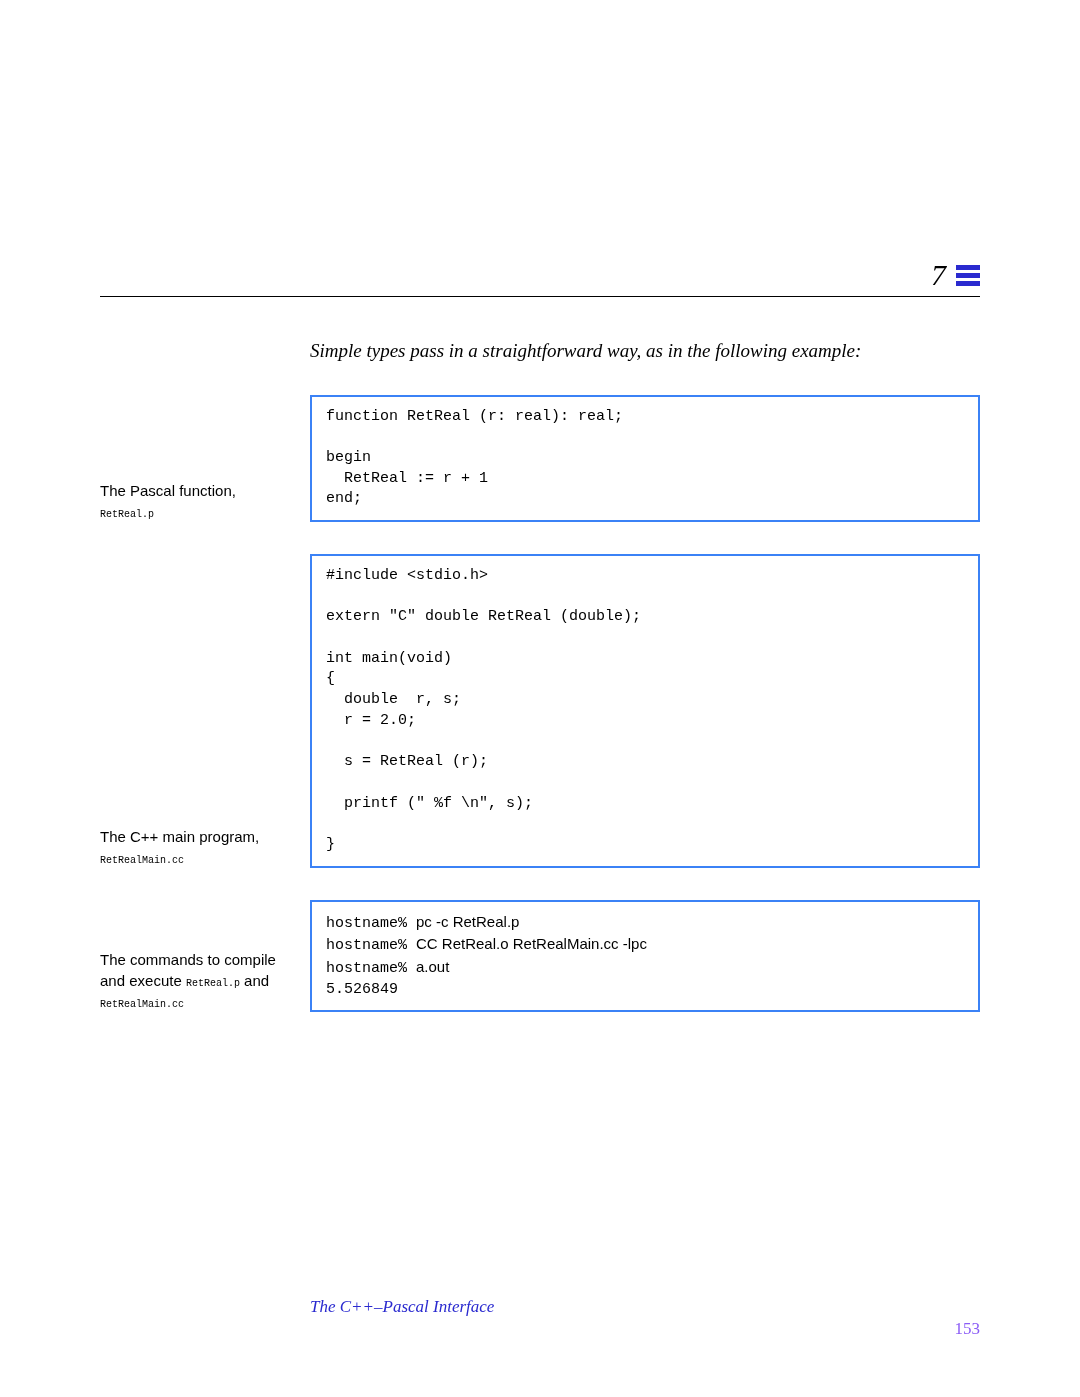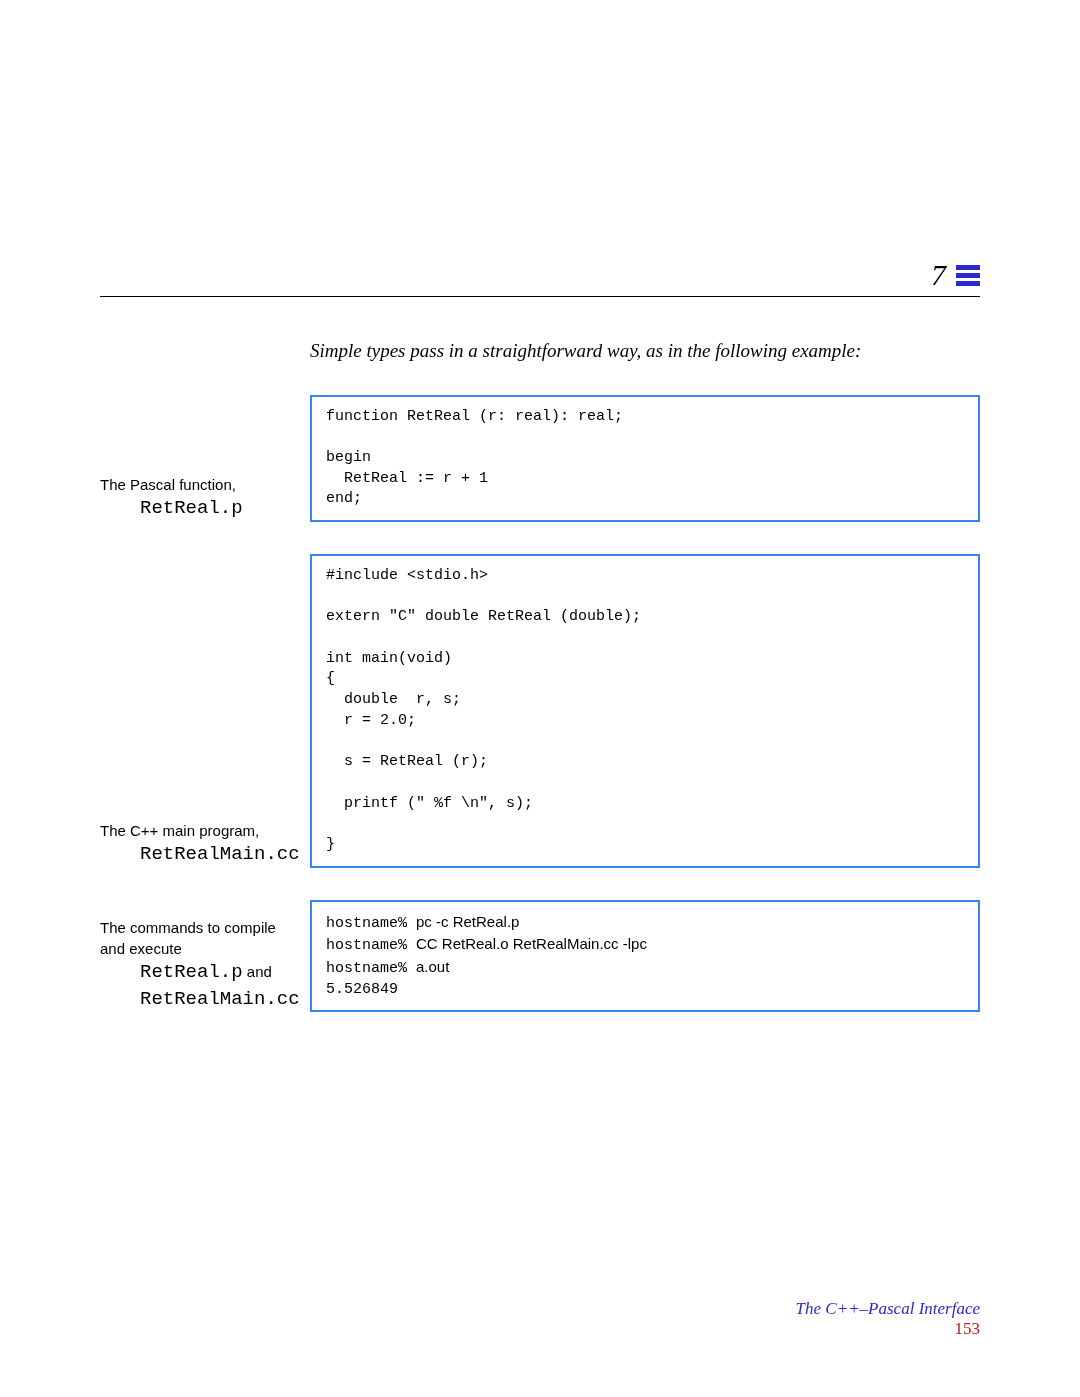--- a/index.html
+++ b/index.html
@@ -67,22 +67,21 @@
     width: 210px;
     flex: 0 0 210px;
     font-family: Helvetica, Arial, sans-serif;
     font-size: 15px;
     line-height: 1.4;
     padding-right: 16px;
     box-sizing: border-box;
   }
   .caption-col .mono-inline {
     font-family: "Courier New", Courier, monospace;
-    font-size: 19px;
-    margin-left: 40px;
+    font-size: 10px;
   }
   .code-box {
     flex: 1;
     border: 2px solid #3b82f6;
     padding: 10px 14px;
     font-family: "Courier New", Courier, monospace;
     font-size: 15px;
     line-height: 1.38;
     white-space: pre;
     box-sizing: border-box;
@@ -90,31 +89,31 @@
   .code-box .sans {
     font-family: Helvetica, Arial, sans-serif;
   }
   .footer {
     position: absolute;
     bottom: 58px;
     left: 100px;
     right: 100px;
     display: flex;
     justify-content: space-between;
-    align-items: flex-end;
+    align-items: flex-start;
     font-size: 17px;
-    flex-direction: column;
   }
   .footer-title {
     font-style: italic;
     color: #2a2acf;
     margin-left: 210px;
   }
   .footer-page {
-    color: #b91c1c;
+    color: #8b5cf6;
+    margin-top: 22px;
   }
 </style>
 </head>
 <body>
 
 <div class="page">
 
   <div class="chapter-head">
     <span class="chapter-num">7</span>
     <span class="hbars">

